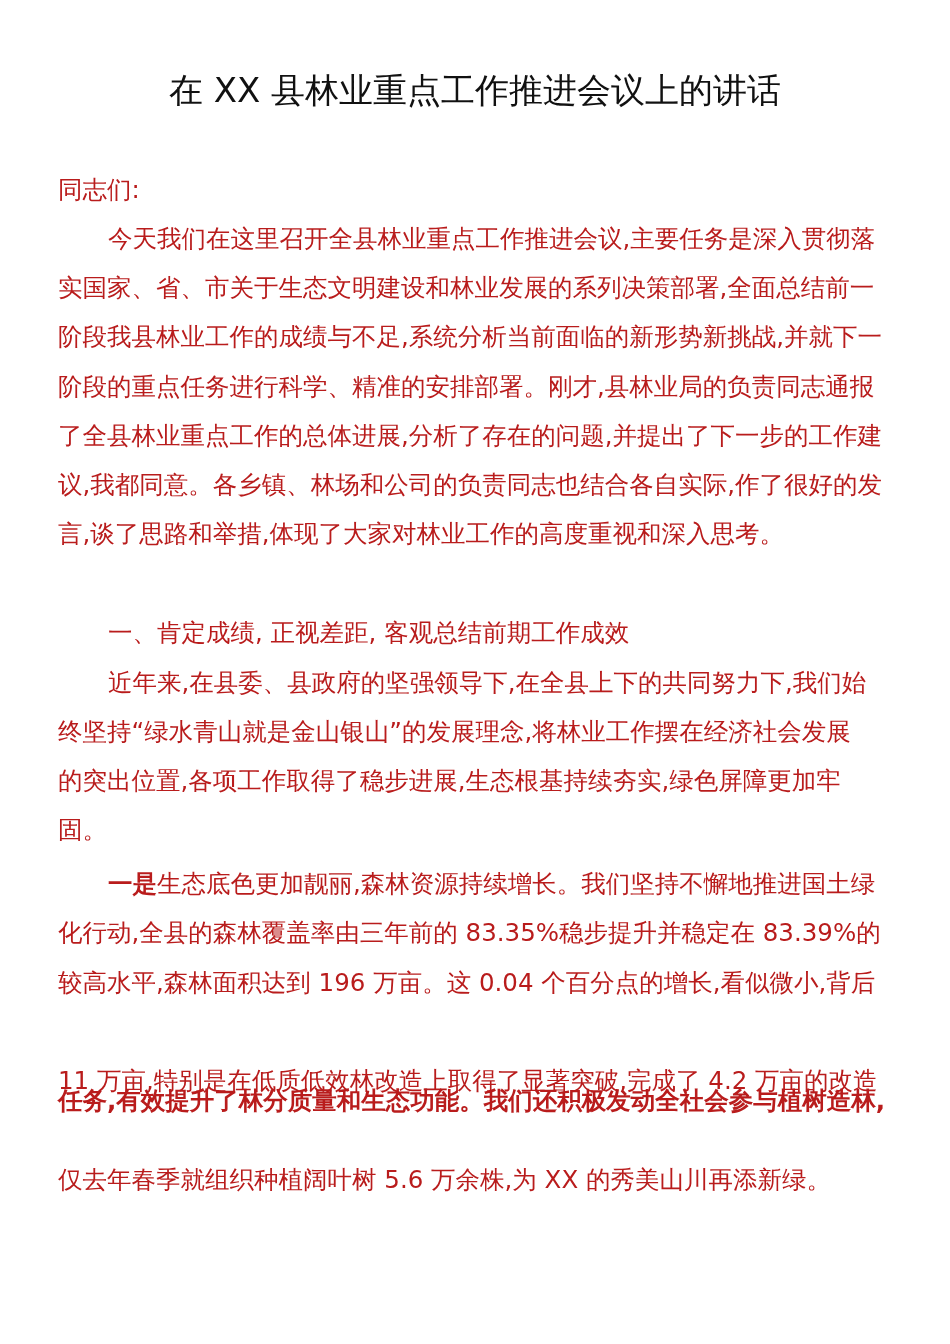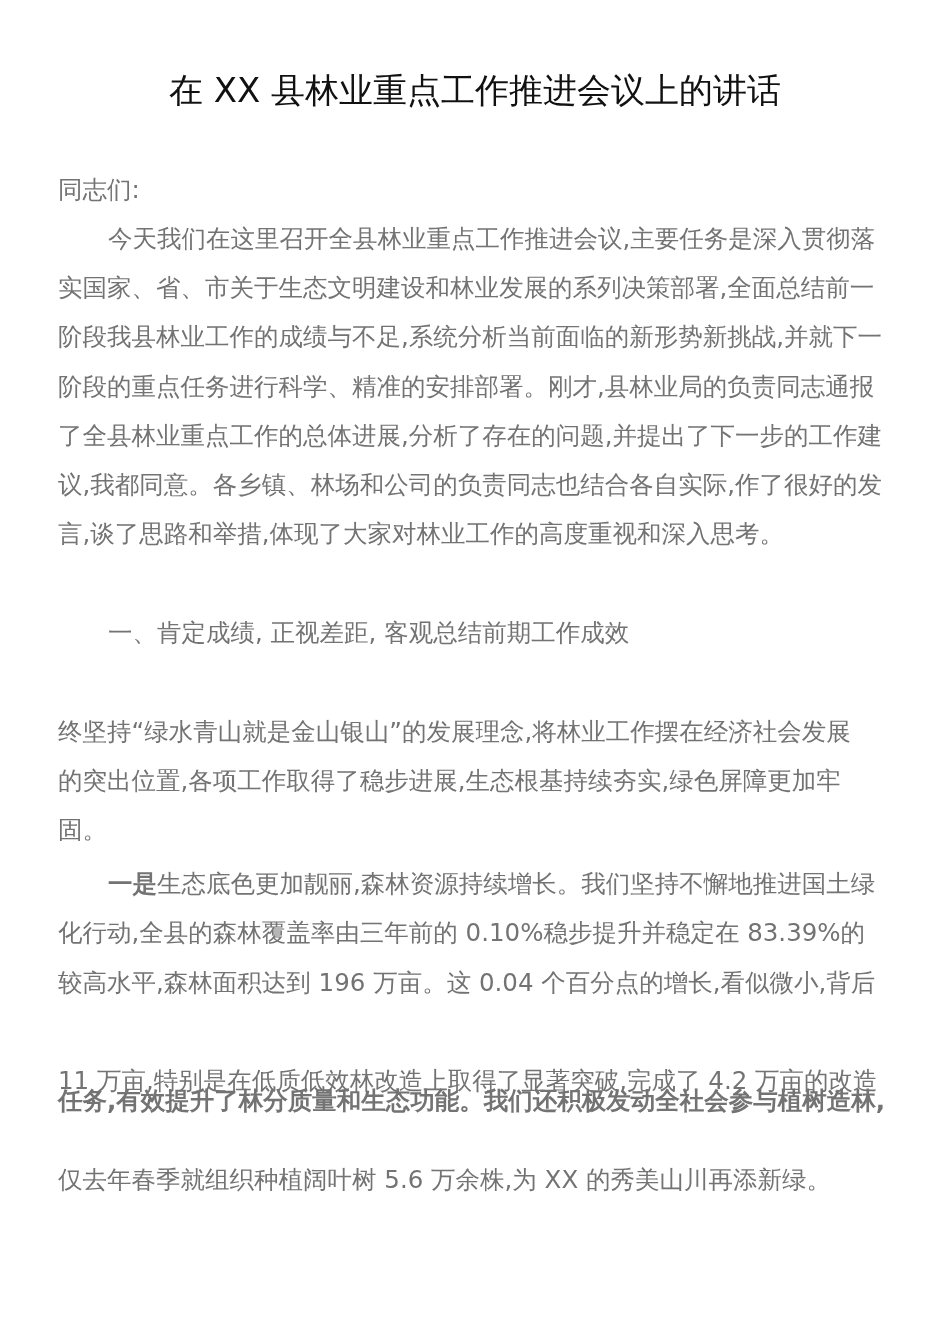--- a/index.html
+++ b/index.html
@@ -33,21 +33,21 @@
       letter-spacing: 0px;
       color: #111;
       white-space: nowrap;
     }
     .line {
       position: absolute;
       left: 58px;
       font-size: 24.5px;
       line-height: 36px;
       white-space: nowrap;
-      color: #737373;
+      color: #b91c1c;
     }
     .indent { left: 108px; }
     .bold { font-weight: bold; }
   </style>
 </head>
 <body>
 
 <div class="page">
 
   <div class="title">在 XX 县林业重点工作推进会议上的讲话</div>
@@ -58,26 +58,27 @@
   <div class="line" style="top:270px;">实国家、省、市关于生态文明建设和林业发展的系列决策部署,全面总结前一</div>
   <div class="line" style="top:319px;">阶段我县林业工作的成绩与不足,系统分析当前面临的新形势新挑战,并就下一</div>
   <div class="line" style="top:369px;">阶段的重点任务进行科学、精准的安排部署。刚才,县林业局的负责同志通报</div>
   <div class="line" style="top:418px;">了全县林业重点工作的总体进展,分析了存在的问题,并提出了下一步的工作建</div>
   <div class="line" style="top:467px;">议,我都同意。各乡镇、林场和公司的负责同志也结合各自实际,作了很好的发</div>
   <div class="line" style="top:516px;">言,谈了思路和举措,体现了大家对林业工作的高度重视和深入思考。</div>
 
 
   <div class="line indent" style="top:615px;">一、肯定成绩, 正视差距, 客观总结前期工作成效</div>
 
+  <div class="line indent" style="top:665px;">近年来,在县委、县政府的坚强领导下,在全县上下的共同努力下,我们始</div>
   <div class="line" style="top:714px;">终坚持“绿水青山就是金山银山”的发展理念,将林业工作摆在经济社会发展</div>
   <div class="line" style="top:763px;">的突出位置,各项工作取得了稳步进展,生态根基持续夯实,绿色屏障更加牢</div>
   <div class="line" style="top:812px;">固。</div>
 
   <div class="line indent" style="top:866px;">
     <span class="bold">一是</span><span>生态底色更加靓丽,森林资源持续增长。我们坚持不懈地推进国土绿</span>
   </div>
-  <div class="line" style="top:915px;">化行动,全县的森林覆盖率由三年前的 0.10%稳步提升并稳定在 83.39%的</div>
+  <div class="line" style="top:915px;">化行动,全县的森林覆盖率由三年前的 83.35%稳步提升并稳定在 83.39%的</div>
   <div class="line" style="top:965px;">较高水平,森林面积达到 196 万亩。这 0.04 个百分点的增长,看似微小,背后</div>
   <div class="line" style="top:1063px;">11 万亩,特别是在低质低效林改造上取得了显著突破,完成了 4.2 万亩的改造</div>
   <div class="line" style="top:1083px;font-weight:bold;">任务,有效提升了林分质量和生态功能。我们还积极发动全社会参与植树造林,</div>
   <div class="line" style="top:1162px;">仅去年春季就组织种植阔叶树 5.6 万余株,为 XX 的秀美山川再添新绿。</div>
 
 </div>
 
 </body></html>

